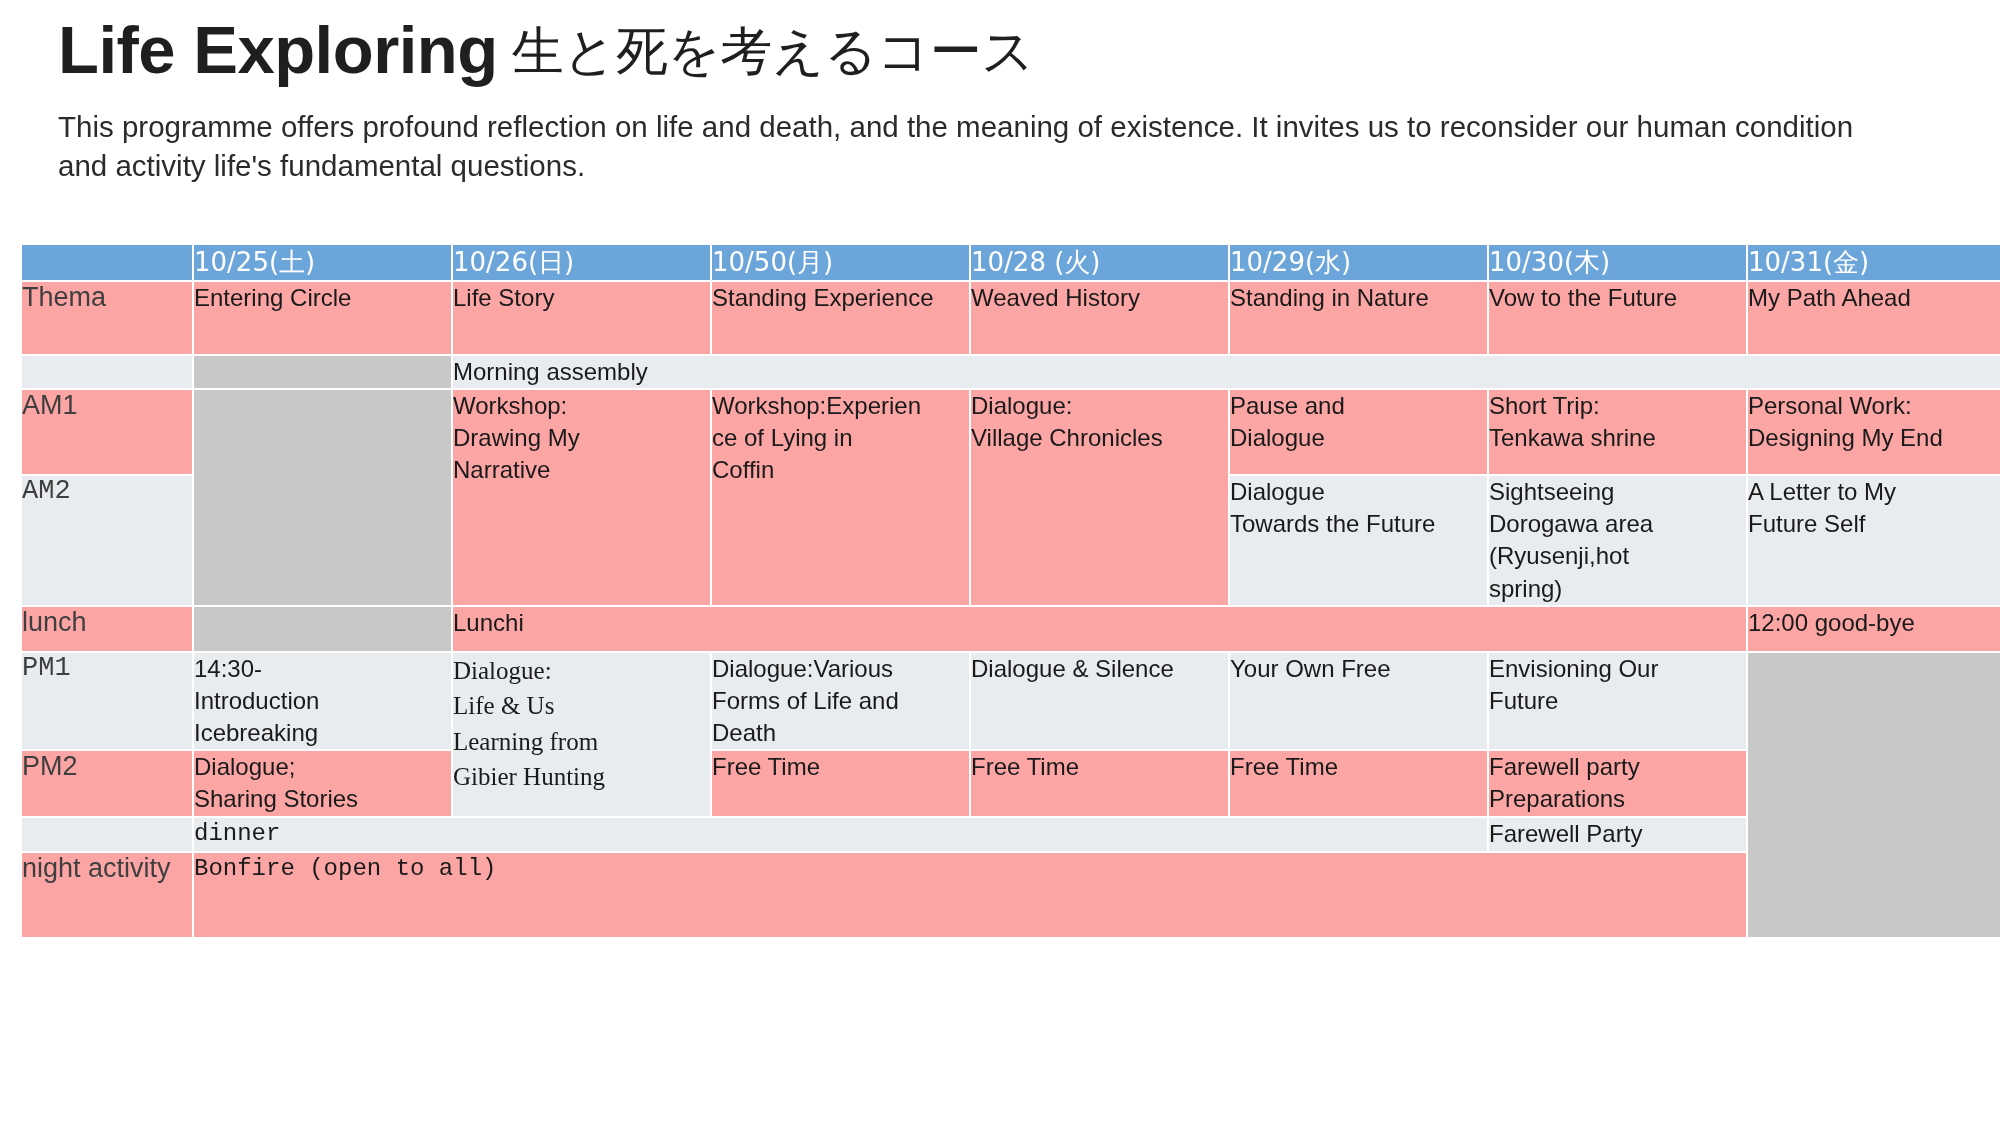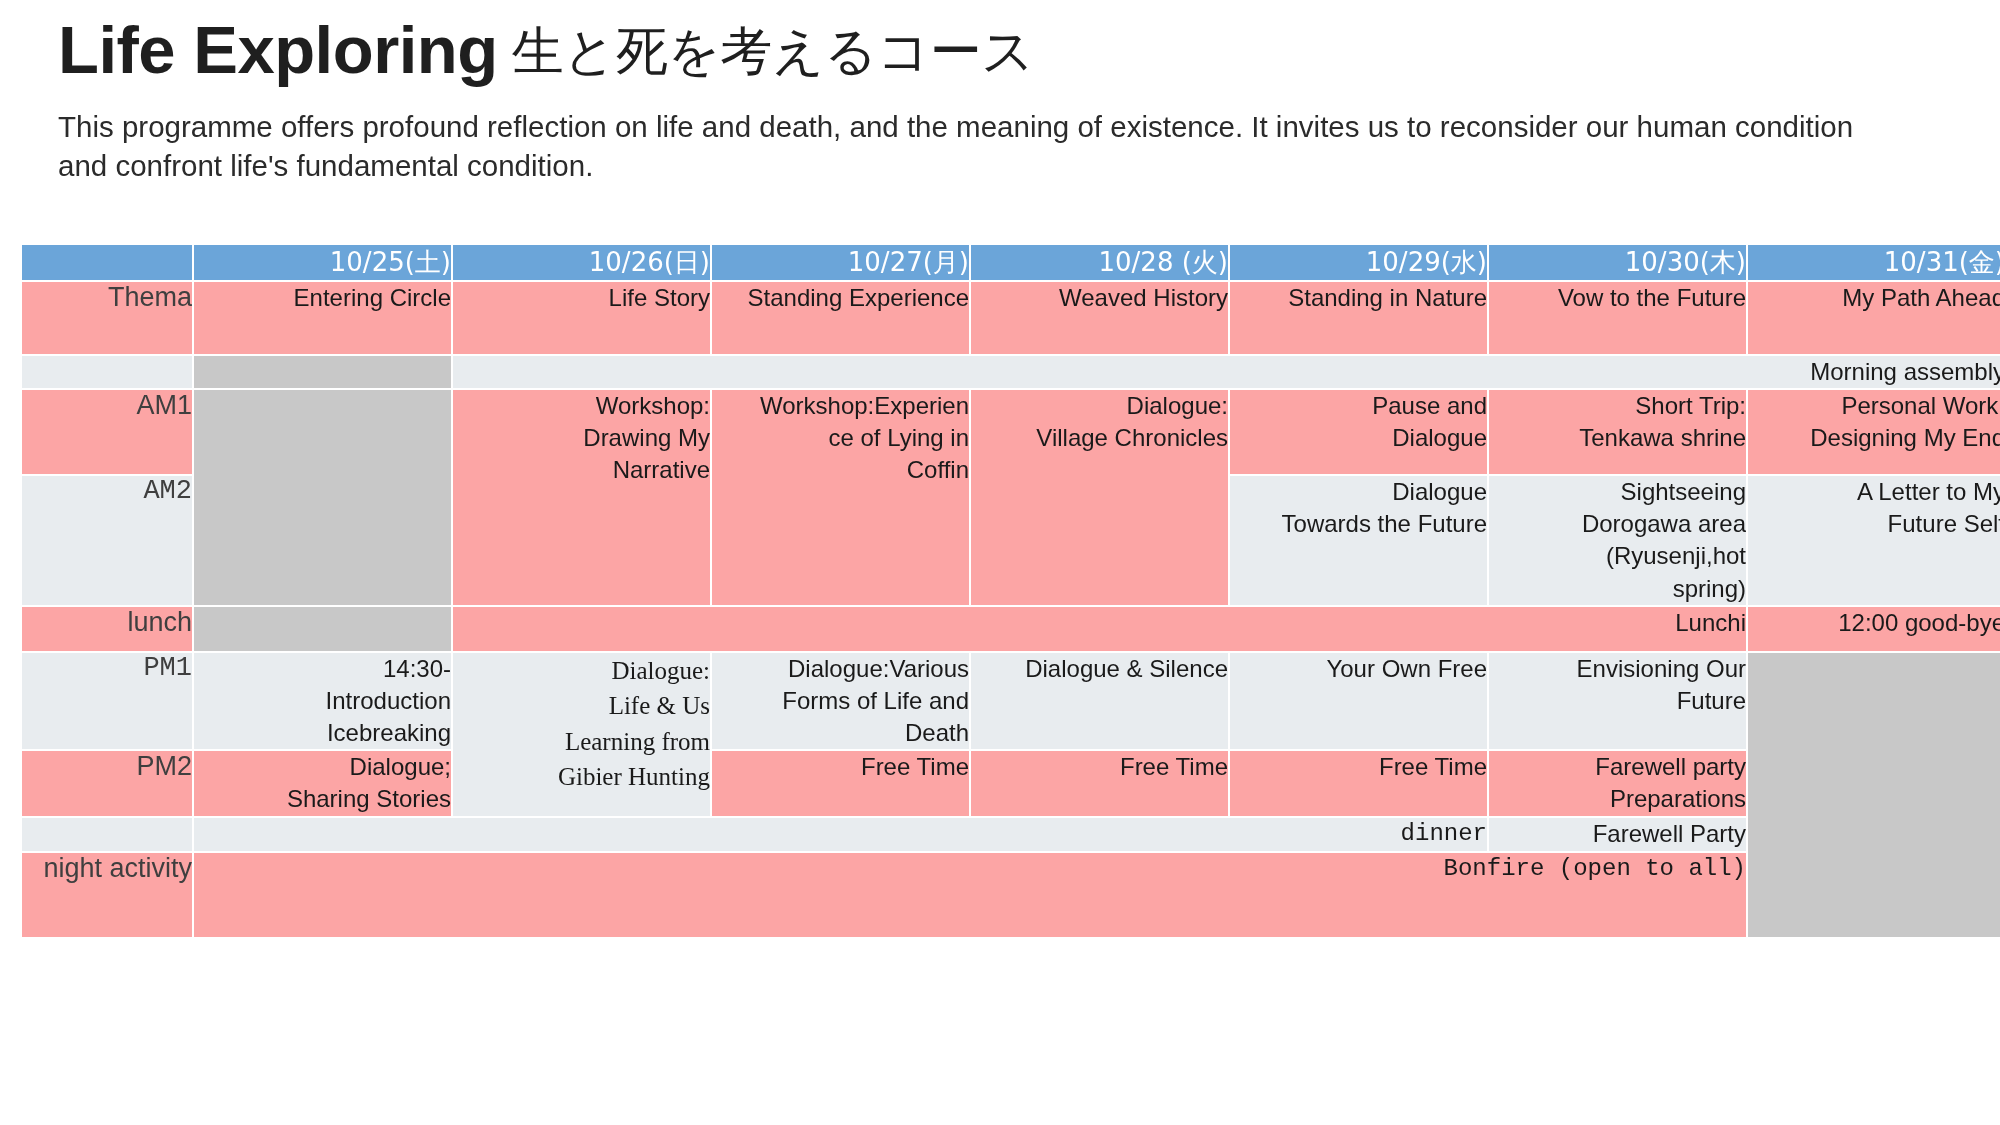--- a/index.html
+++ b/index.html
@@ -67,21 +67,21 @@
     width: 1970px;
     border-collapse: separate;
     border-spacing: 2px;
     table-layout: fixed;
   }
   #schedule td, #schedule th {
     padding: 0;
     margin: 0;
     vertical-align: top;
     font-weight: normal;
-    text-align: right;
+    text-align: left;
     overflow: hidden;
   }
 
   
   col.c-label { width: 170px; }
   col.c-day   { width: 257px; }
 
   
   .hdr {
     background: #6ba5d9;
@@ -141,41 +141,41 @@
 </style>
 </head>
 <body>
 
 <div id="page">
 
   <div class="title-block">
     <div class="main-title">
       <span class="title-en">Life Exploring</span><span class="title-ja">生と死を考えるコース</span>
     </div>
-    <div class="subtitle">This programme offers profound reflection on life and death, and the meaning of existence. It invites us to reconsider our human condition and confront life's fundamental condition.</div>
+    <div class="subtitle">This programme offers profound reflection on life and death, and the meaning of existence. It invites us to reconsider our human condition and activity life's fundamental questions.</div>
   </div>
 
   <table id="schedule">
     <colgroup>
       <col class="c-label">
       <col class="c-day">
         <col class="c-day">
         <col class="c-day">
         <col class="c-day">
       <col class="c-day">
         <col class="c-day">
         <col class="c-day">
     </colgroup>
     <tbody>
 
       <tr class="r-hdr">
         <th class="hdr blank"></th>
         <th class="hdr">10/25(土)</th>
         <th class="hdr">10/26(日)</th>
-        <th class="hdr">10/27(月)</th>
+        <th class="hdr">10/50(月)</th>
         <th class="hdr">10/28 (火)</th>
         <th class="hdr">10/29(水)</th>
         <th class="hdr">10/30(木)</th>
         <th class="hdr">10/31(金)</th>
       </tr>
 
       <tr class="r-thema">
         <td class="blue rowlab">Thema</td>
         <td class="blue cell mid">Entering Circle</td>
         <td class="blue cell mid">Life Story</td>

